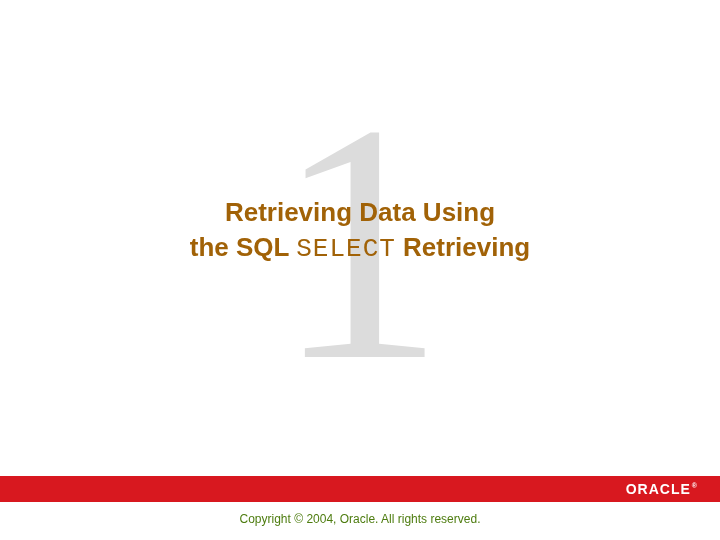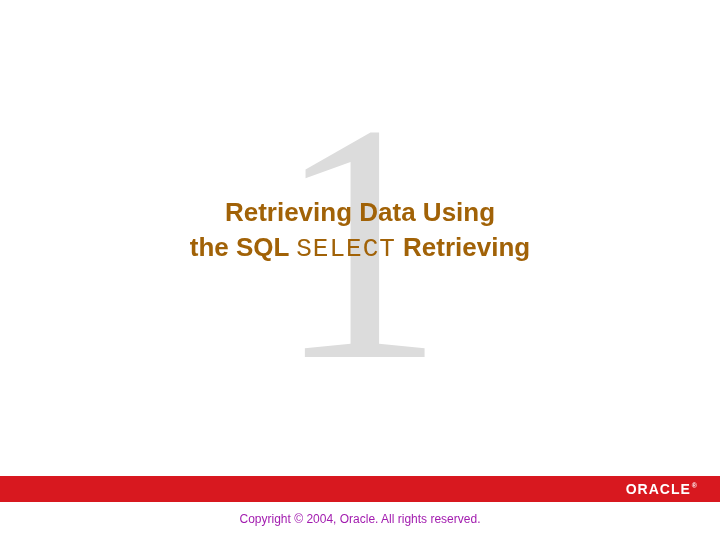--- a/index.html
+++ b/index.html
@@ -75,21 +75,21 @@
       top: 1px;
       margin-left: 1px;
     }
     .copyright {
       position: absolute;
       bottom: 14px;
       left: 0;
       width: 100%;
       text-align: center;
       font-size: 12px;
-      color: #a21caf;
+      color: #4d7c0f;
       z-index: 2;
     }
   </style>
 </head>
 <body>
 
 <div class="watermark">1</div>
 
 <div class="title-block">
   <div class="title-line">Retrieving Data Using</div>

